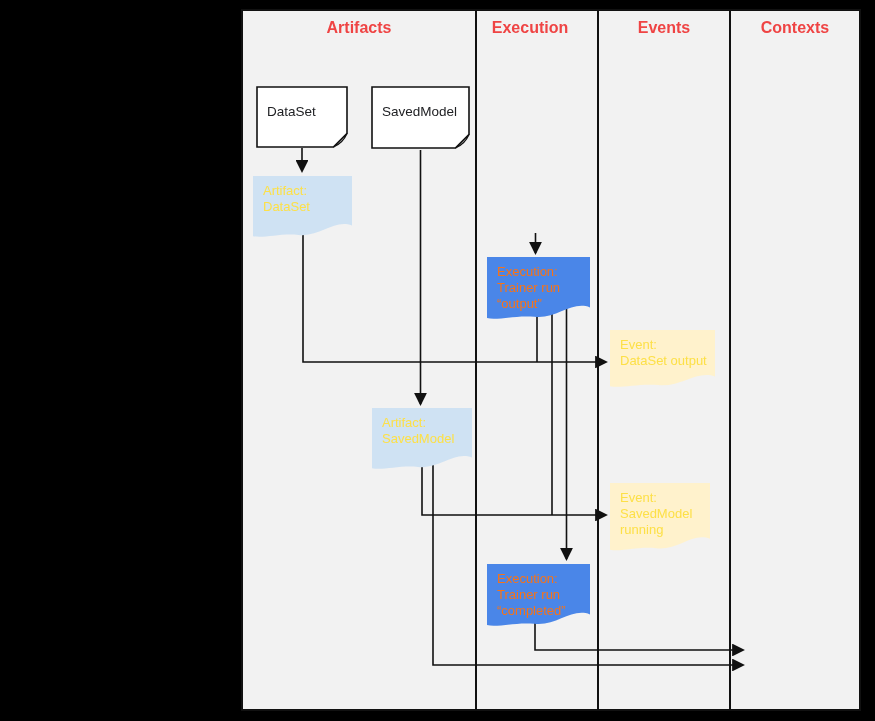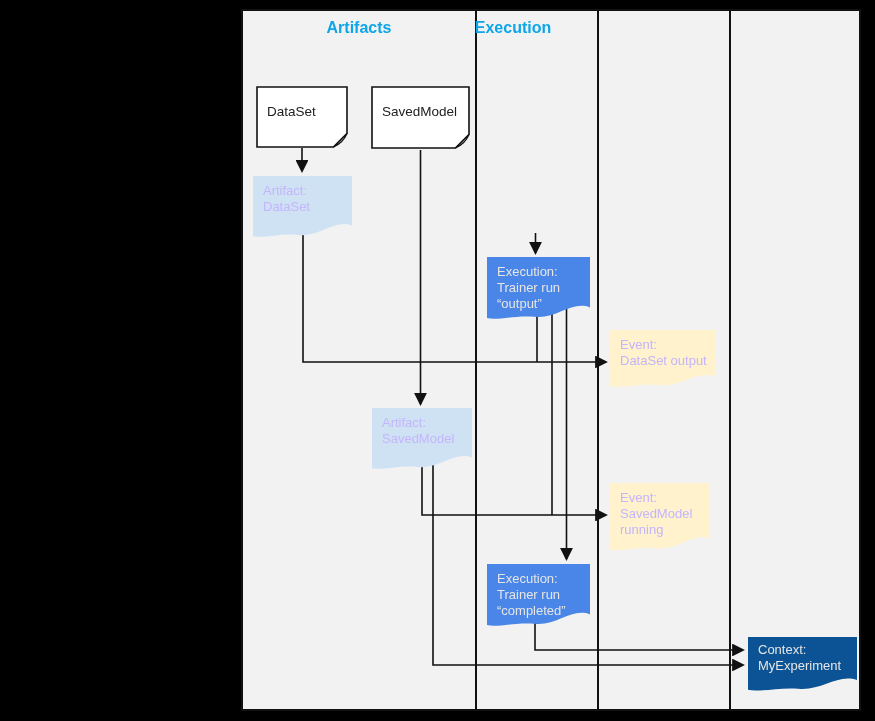--- a/index.html
+++ b/index.html
@@ -10,59 +10,61 @@
   .frame {
     position:absolute; left:241px; top:9px; width:620px; height:702px;
     box-sizing:border-box; background:#f2f2f2; border:2px solid #111;
     z-index:1;
   }
   .colsep {
     position:absolute; top:9px; height:702px; width:2px; background:#111; z-index:2;
   }
   .col-header {
     position:absolute; top:17px; height:22px; z-index:3;
-    font-weight:bold; font-size:16px; color:#0ea5e9;
+    font-weight:bold; font-size:16px; color:#ef4444;
     text-align:center; line-height:22px;
   }
   .connectors { position:absolute; left:0; top:0; z-index:2; pointer-events:none; }
   .connectors path { stroke:#111; stroke-width:1.6; fill:none; }
   .doc { position:absolute; z-index:3; }
   .doc svg { position:absolute; left:0; top:0; }
   .doc-body { fill:var(--doc-fill,#ffffff); stroke:#111; stroke-width:1.6; }
   .doc-fold { fill:#b7b7b7; stroke:#111; stroke-width:1.2; }
   .doc-label {
     position:absolute; left:11px; top:0; bottom:12px; display:flex; align-items:center;
     font-size:13.5px; color:#202124; white-space:nowrap;
   }
   .note { position:absolute; z-index:3; }
   .note-shape { position:absolute; left:0; top:0; width:100%; height:100%; }
   .f-artifact  { fill:var(--artifact-fill,#cfe2f3); }
   .f-execution { fill:var(--execution-fill,#4a86e8); }
   .f-event     { fill:var(--event-fill,#fff2cc); }
   .f-context   { fill:var(--context-fill,#0b5394); }
   .note-text {
     position:absolute; left:10px; top:7px;
-    font-size:13px; line-height:16px; color:#c4b5fd; white-space:nowrap;
+    font-size:13px; line-height:16px; color:#fde047; white-space:nowrap;
   }
-  .note.light-text .note-text { color:#e5e5e5; }
+  .note.light-text .note-text { color:#f97316; }
   .note.ctx .note-text { top:5px; }
 </style>
 </head>
 <body>
 
 <div class="stage">
 
   <div class="frame"></div>
 
   <div class="colsep" style="left:475px"></div>
   <div class="colsep" style="left:597px"></div>
   <div class="colsep" style="left:729px"></div>
 
   <div class="col-header" style="left:243px;width:232px">Artifacts</div>
-  <div class="col-header" style="left:453px;width:120px">Execution</div>
+  <div class="col-header" style="left:470px;width:120px">Execution</div>
+  <div class="col-header" style="left:599px;width:130px">Events</div>
+  <div class="col-header" style="left:731px;width:128px">Contexts</div>
 
   <svg class="connectors" width="875" height="721" viewBox="0 0 875 721">
     <defs>
       <marker id="ah" viewBox="0 0 10 10" refX="8.5" refY="5" markerWidth="8" markerHeight="8" orient="auto-start-reverse">
         <path d="M0 0 L10 5 L0 10 Z" style="fill:#111;stroke:none"></path>
       </marker>
     </defs>
     <path d="M302 148 V171" marker-end="url(#ah)"></path>
     <path d="M420.5 150 V404" marker-end="url(#ah)"></path>
     <path d="M535.5 233 V253" marker-end="url(#ah)"></path>
@@ -148,23 +150,14 @@
     <svg class="note-shape" viewBox="0 0 100 100" preserveAspectRatio="none">
       <path class="f-execution" d="M0 0 H100 V80 C82 69 68 99 46 95 C28 92 10 101 0 97 Z"></path>
     </svg>
     <div class="note-text">
       <div>Execution:</div>
       <div>Trainer run</div>
       <div>“completed”</div>
     </div>
   </div>
 
-  <div class="note light-text ctx" style="left:748px;top:637px;width:109px;height:55px">
-    <svg class="note-shape" viewBox="0 0 100 100" preserveAspectRatio="none">
-      <path class="f-context" d="M0 0 H100 V78 C82 66 68 98 46 94 C28 91 10 101 0 96 Z"></path>
-    </svg>
-    <div class="note-text">
-      <div>Context:</div>
-      <div>MyExperiment</div>
-    </div>
-  </div>
 
 </div>
 
 </body></html>

